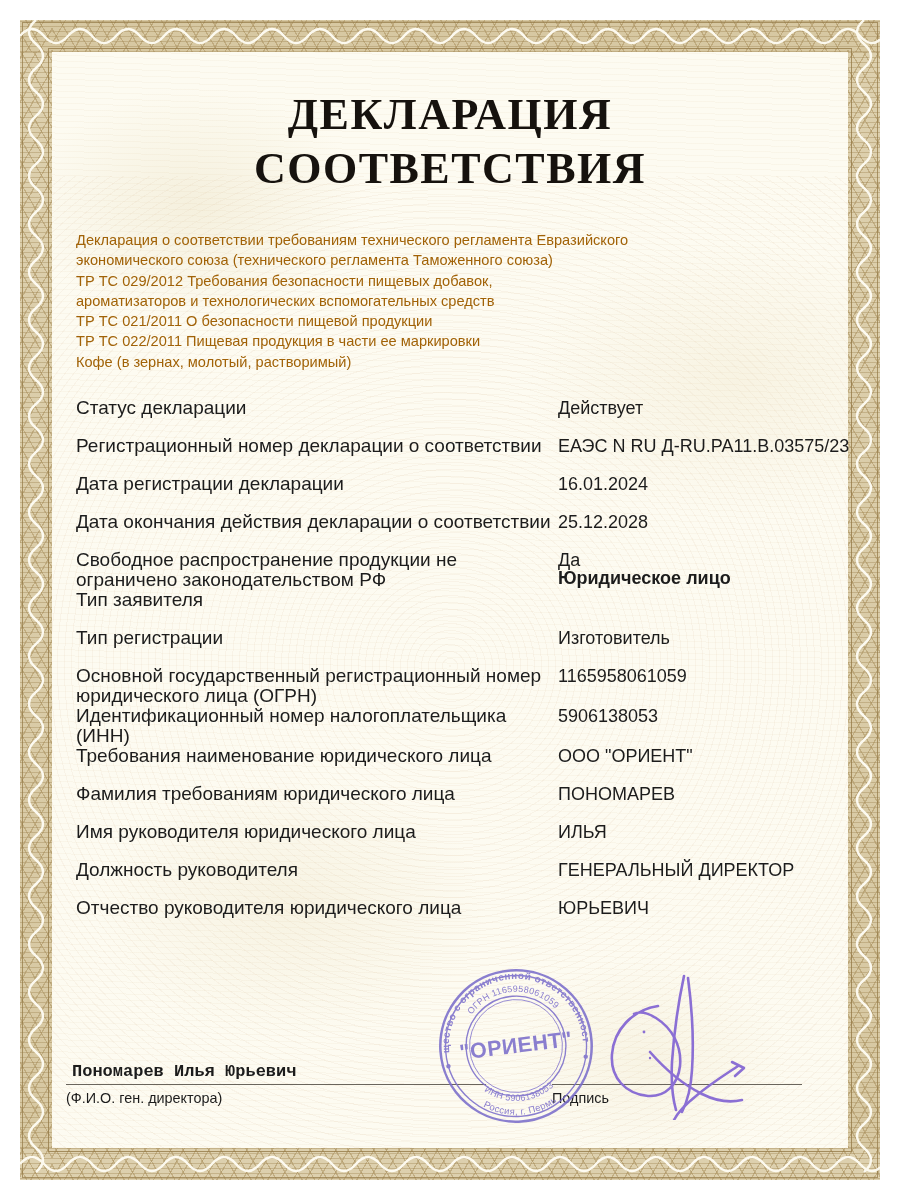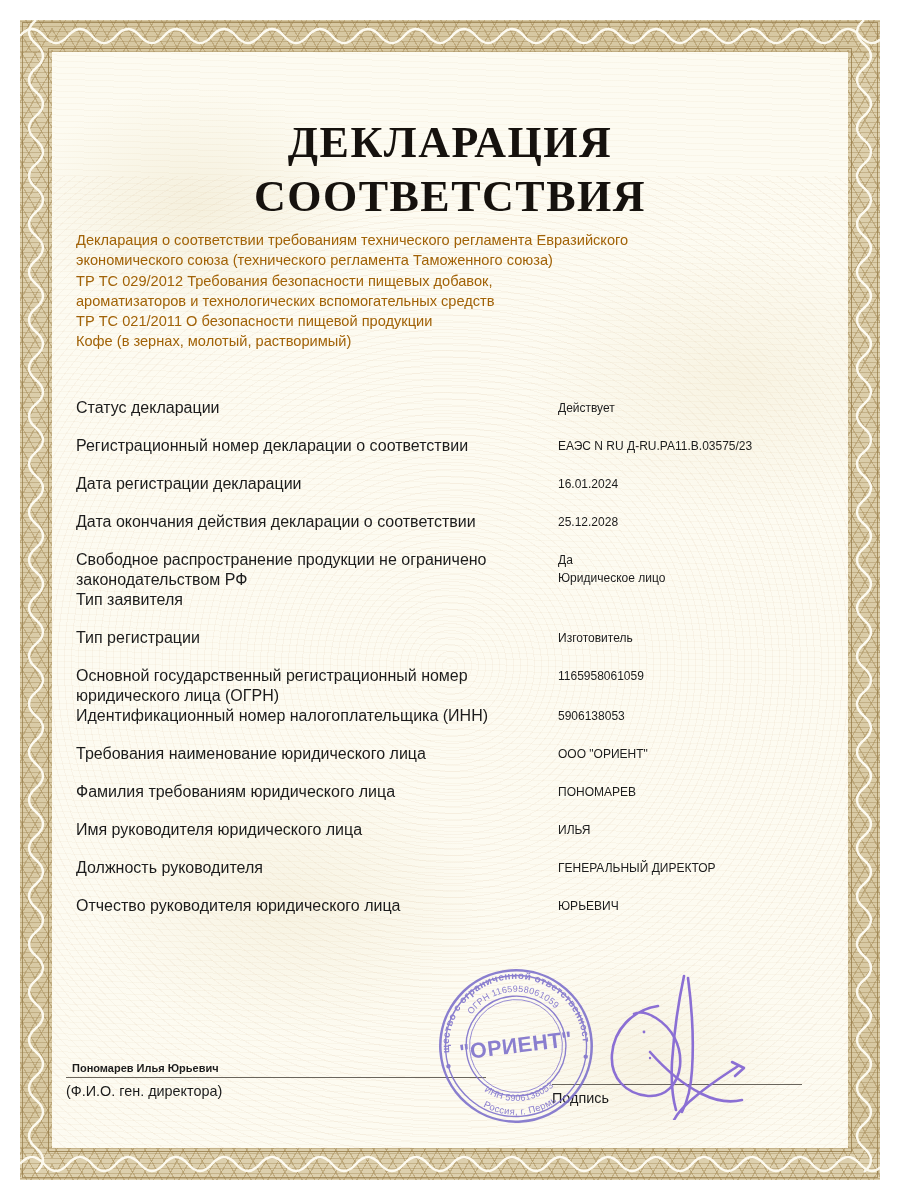--- a/index.html
+++ b/index.html
@@ -133,21 +133,20 @@
     left: 0;
     top: 36px;
     width: 796px;
     text-align: center;
     font-family: "Liberation Serif", serif;
     font-weight: bold;
     font-size: 44px;
     line-height: 1.22;
     letter-spacing: 1.5px;
     color: #16120e;
-    margin-top: 28px;
   }
   .doc-title .ln { display: block; }
 
   .intro {
     position: absolute;
     left: 24px;
     top: 178px;
     width: 660px;
     font-size: 14.6px;
     line-height: 20.3px;
@@ -163,32 +162,32 @@
   }
   .row {
     position: relative;
     display: flex;
     align-items: flex-start;
     min-height: 38px;
   }
   .row .label {
     width: 482px;
     flex: 0 0 482px;
-    font-size: 16px;
+    font-size: 19px;
     line-height: 20px;
     color: #1c1c1c;
   }
   .row .value {
     flex: 1 1 auto;
-    font-size: 12px;
+    font-size: 18px;
     line-height: 20px;
     color: #1c1c1c;
     white-space: nowrap;
   }
-  .row.shift-value .value { position: relative; top: -22px; }
+  .row.shift-value .value { position: relative; top: -22px; font-weight: bold; }
 
   
   .stamp {
     position: absolute;
     left: 378px;
     top: 908px;
     width: 172px;
     height: 172px;
     z-index: 8;
     opacity: .88;
@@ -220,25 +219,26 @@
     top: 0;
     width: 420px;
   }
   .sig-right {
     position: absolute;
     left: 500px;
     top: 0;
     width: 250px;
   }
   .sig-name {
-    font-size: 11px;
+    font-size: 17px;
     font-weight: bold;
     color: #1c1c1c;
     padding: 0 0 3px 6px;
     white-space: nowrap;
+    font-family: Liberation Mono, monospace;
   }
   .sig-rule {
     height: 0;
     border-top: 1.6px solid #6a655c;
     width: 100%;
   }
   .sig-caption {
     text-align: left;
     font-size: 14.4px;
     color: #1c1c1c;
@@ -276,20 +276,21 @@
       <span class="ln">ДЕКЛАРАЦИЯ</span>
       <span class="ln">СООТВЕТСТВИЯ</span>
     </div>
 
     <div class="intro">
         <span class="ln">Декларация о соответствии требованиям технического регламента Евразийского</span>
         <span class="ln">экономического союза (технического регламента Таможенного союза)</span>
         <span class="ln">ТР ТС 029/2012 Требования безопасности пищевых добавок,</span>
         <span class="ln">ароматизаторов и технологических вспомогательных средств</span>
         <span class="ln">ТР ТС 021/2011 О безопасности пищевой продукции</span>
+        <span class="ln">ТР ТС 022/2011 Пищевая продукция в части ее маркировки</span>
         <span class="ln">Кофе (в зернах, молотый, растворимый)</span>
       </div>
 
     <div class="table">
         <div class="row">
           <div class="label">Статус декларации</div>
           <div class="value">Действует</div>
         </div>
         <div class="row">
           <div class="label">Регистрационный номер декларации о соответствии</div>

